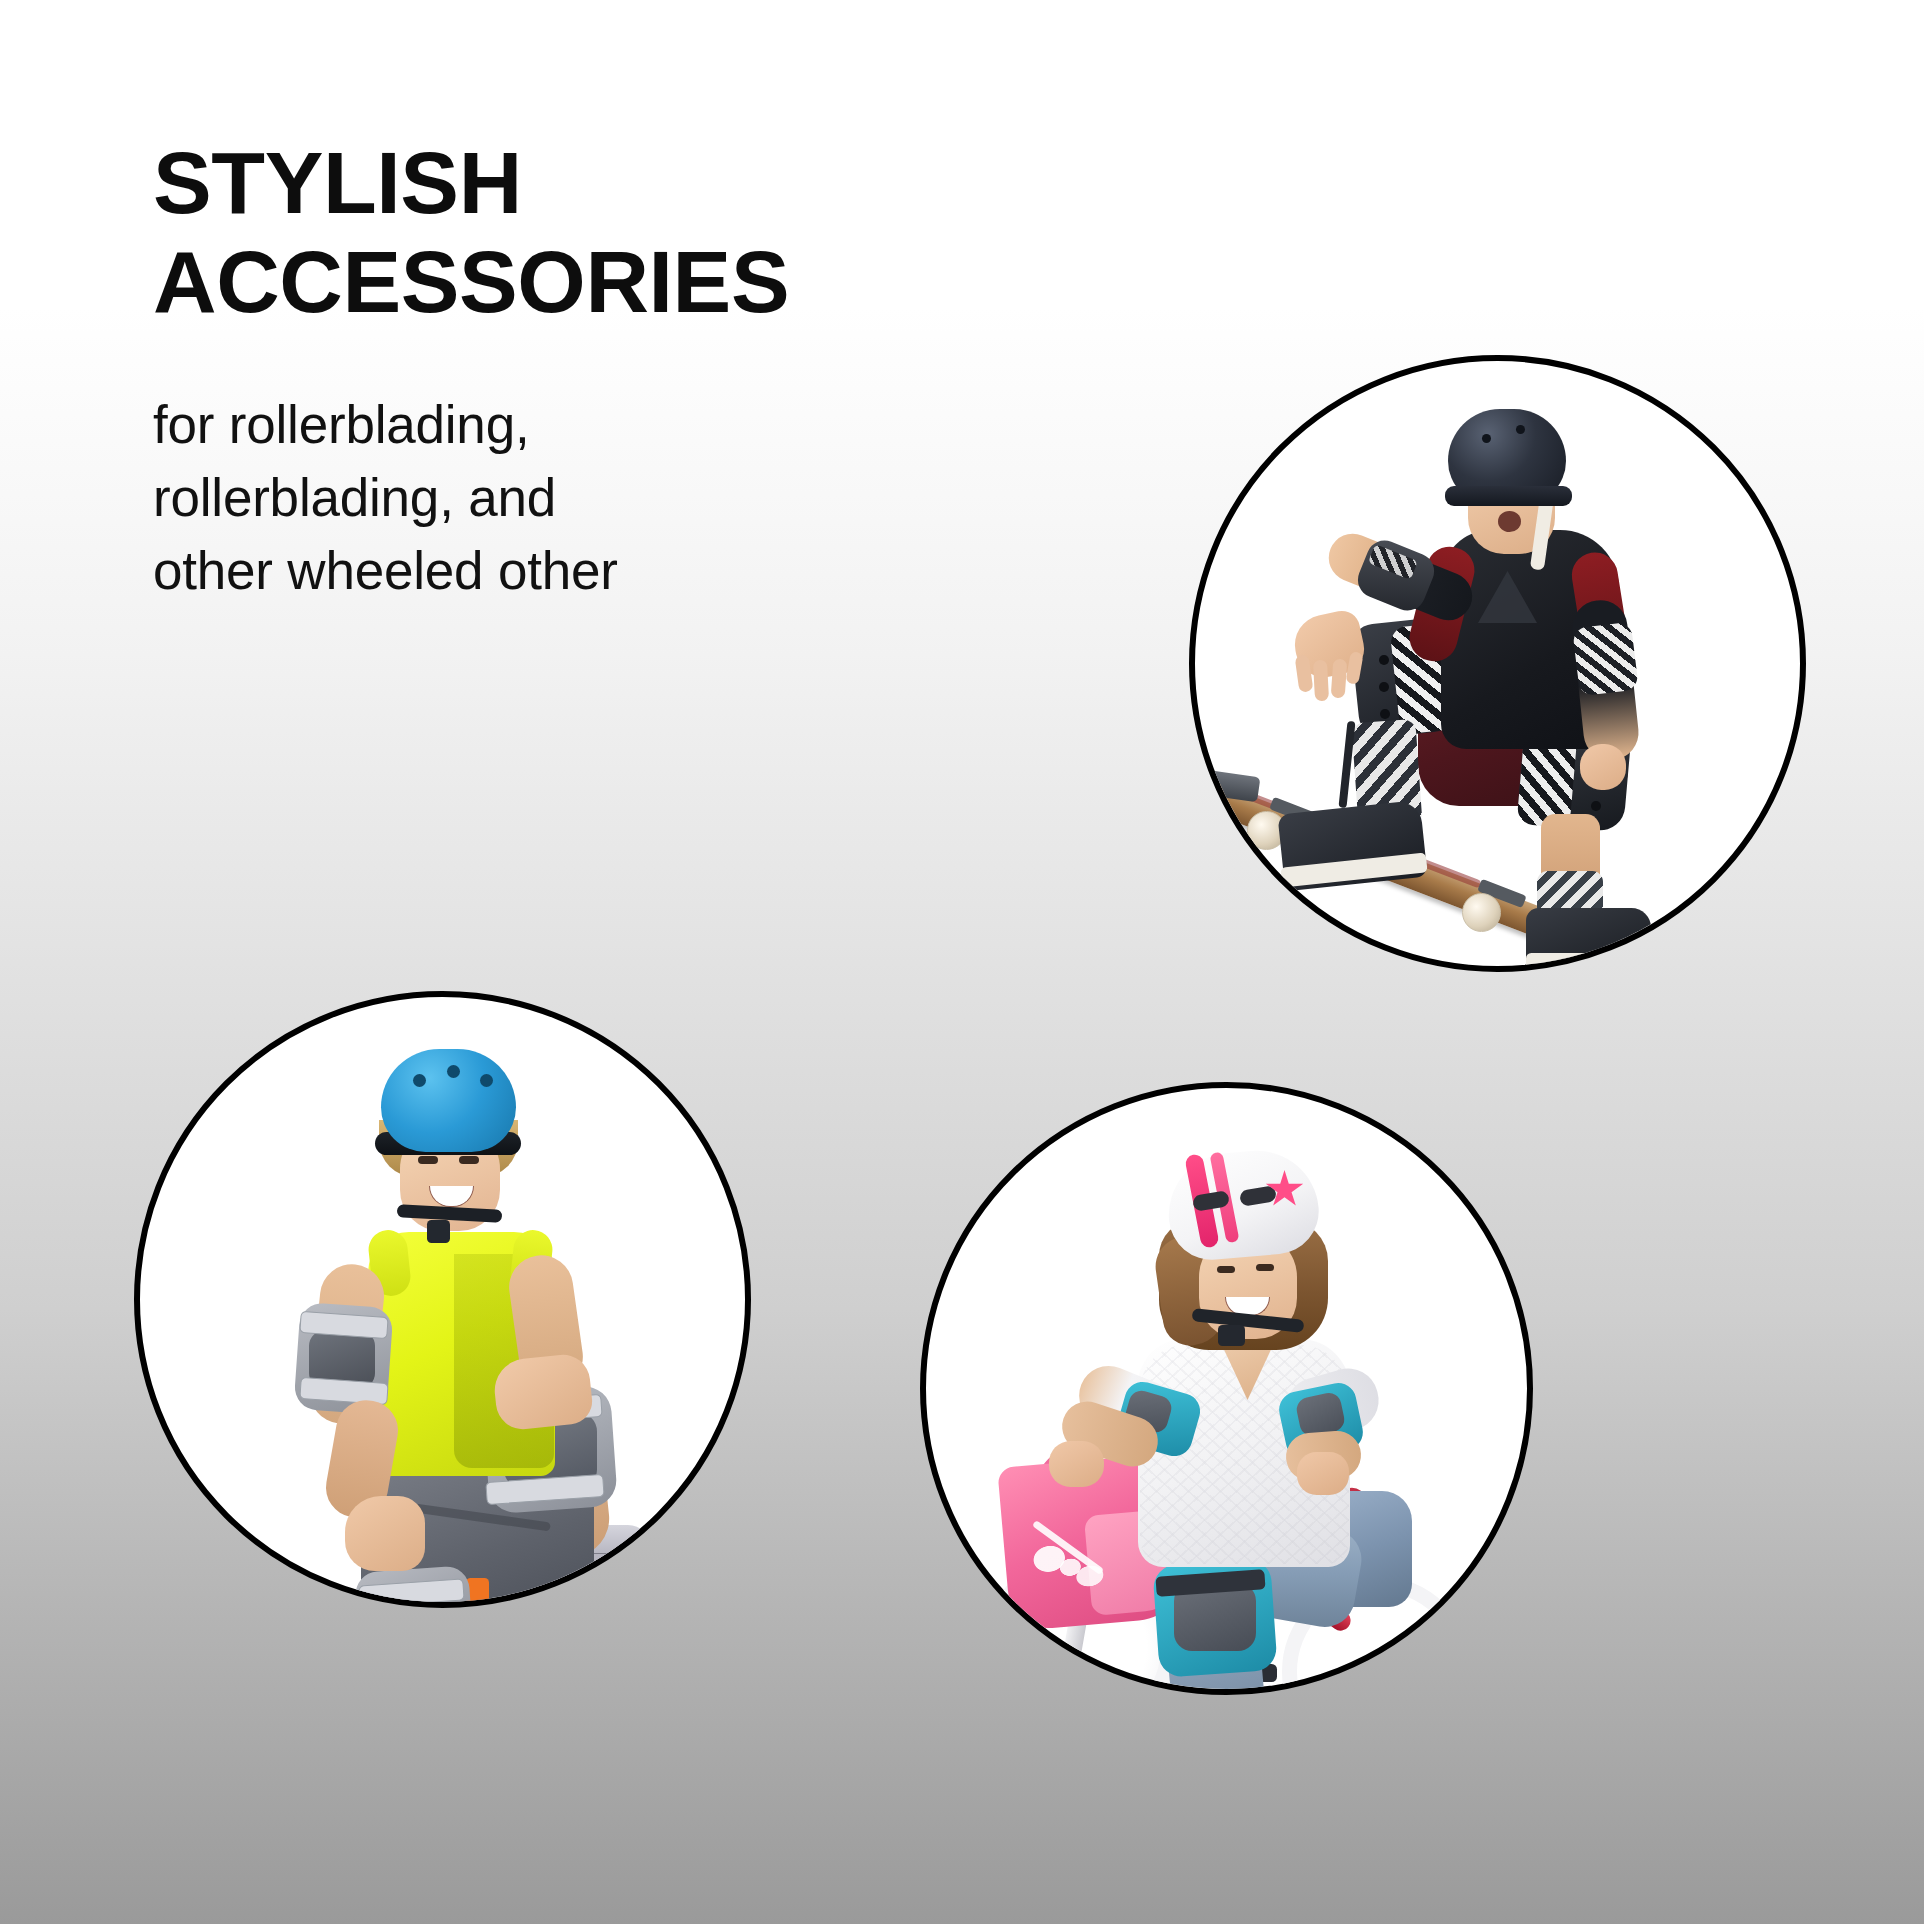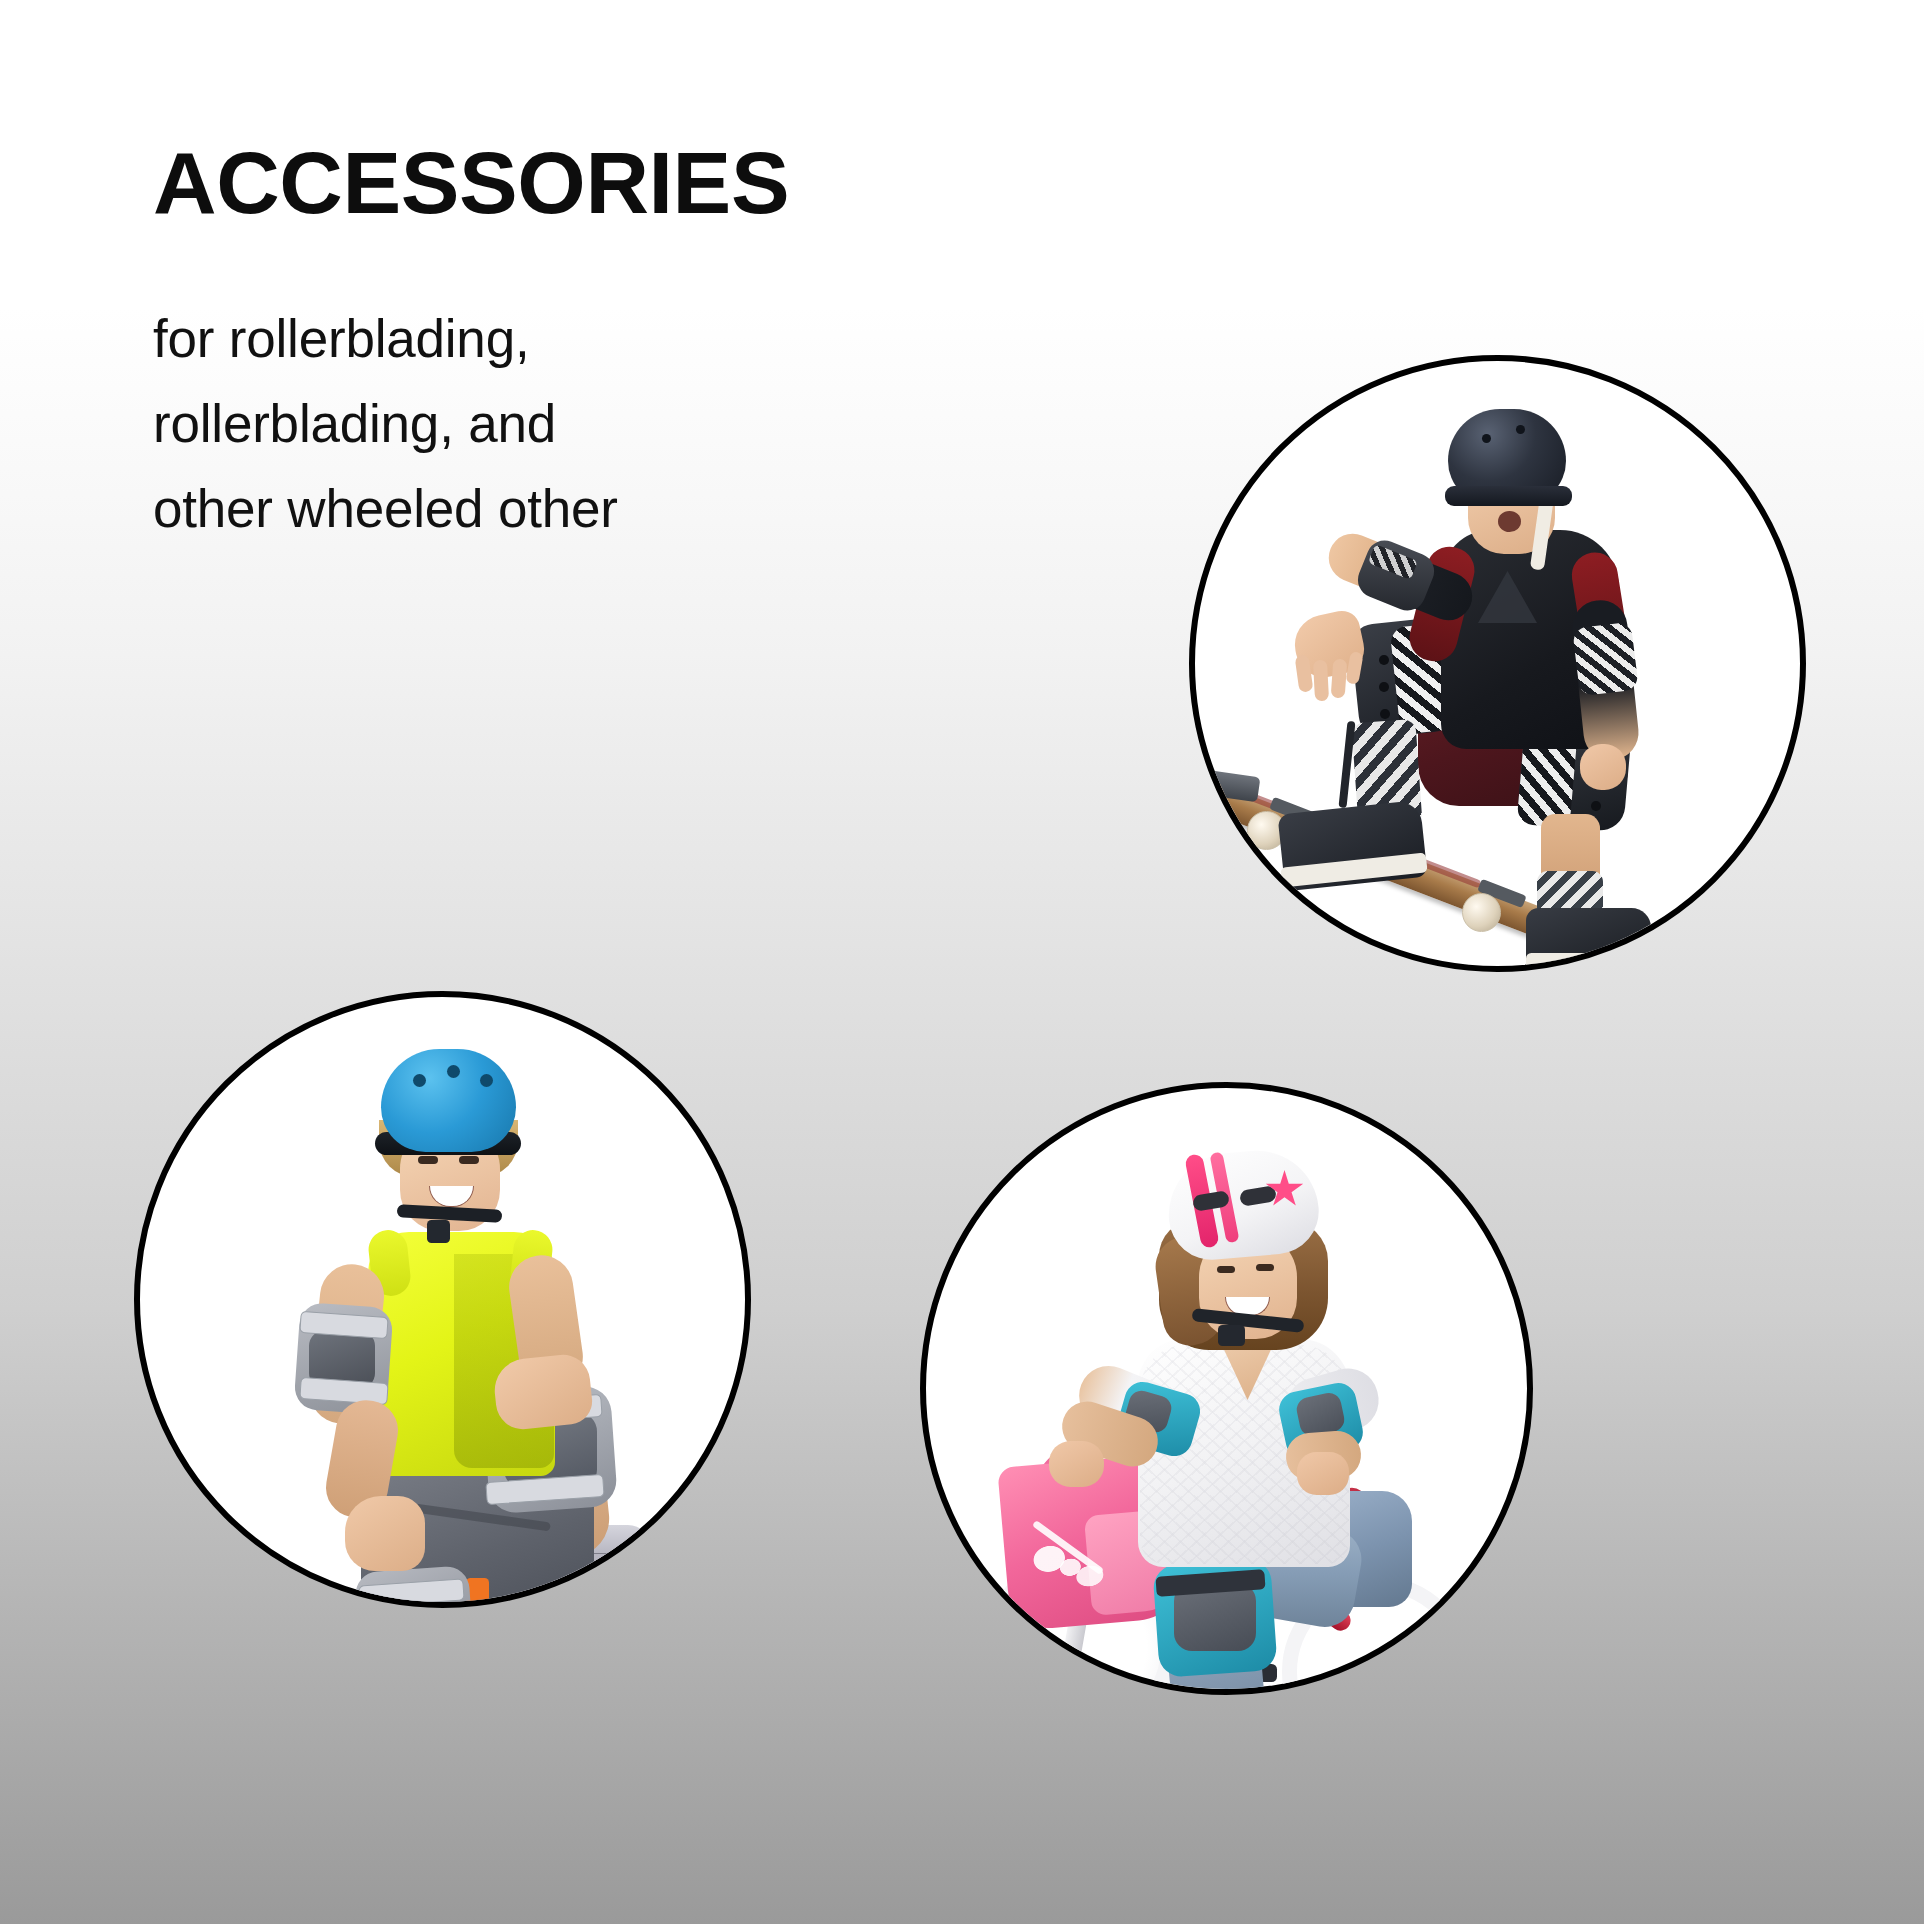--- a/index.html
+++ b/index.html
@@ -18,21 +18,21 @@
   #headline{
     font-size:88px;line-height:1.12;font-weight:700;
     letter-spacing:-0.4px;color:#0d0d0d;margin:0;
   }
   #headline .hl{display:block;white-space:nowrap;}
   #subtitle{
     margin:0;padding-top:57px;
     font-size:53px;line-height:1.38;font-weight:400;
     color:#111111;letter-spacing:-0.2px;
   }
-  #subtitle .sl{display:block;white-space:nowrap;margin-top:12px;}
+  #subtitle .sl{display:block;white-space:nowrap;}
 
   
   .photo-circle{
     position:absolute;border-radius:50%;
     background:#ffffff;border:6.2px solid #000000;
     box-sizing:border-box;overflow:hidden;
   }
   .photo-circle .scene{position:absolute;inset:0;}
   .sb{position:absolute;}
 
@@ -357,20 +357,21 @@
   #bk-kneepad-strap{left:230px;top:485px;width:109px;height:19.6px;background:#2f333b;
     border-radius:5.3px;transform:rotate(-4deg);}
 </style>
 </head>
 <body>
 
 <div id="poster">
 
   <div id="textblock">
     <h1 id="headline">
+      <span class="hl">STYLISH</span>
       <span class="hl">ACCESSORIES</span>
     </h1>
     <p id="subtitle">
       <span class="sl">for rollerblading,</span>
       <span class="sl">rollerblading, and</span>
       <span class="sl">other wheeled other</span>
     </p>
   </div>
 
   <div class="photo-circle" id="circle-skateboard">

